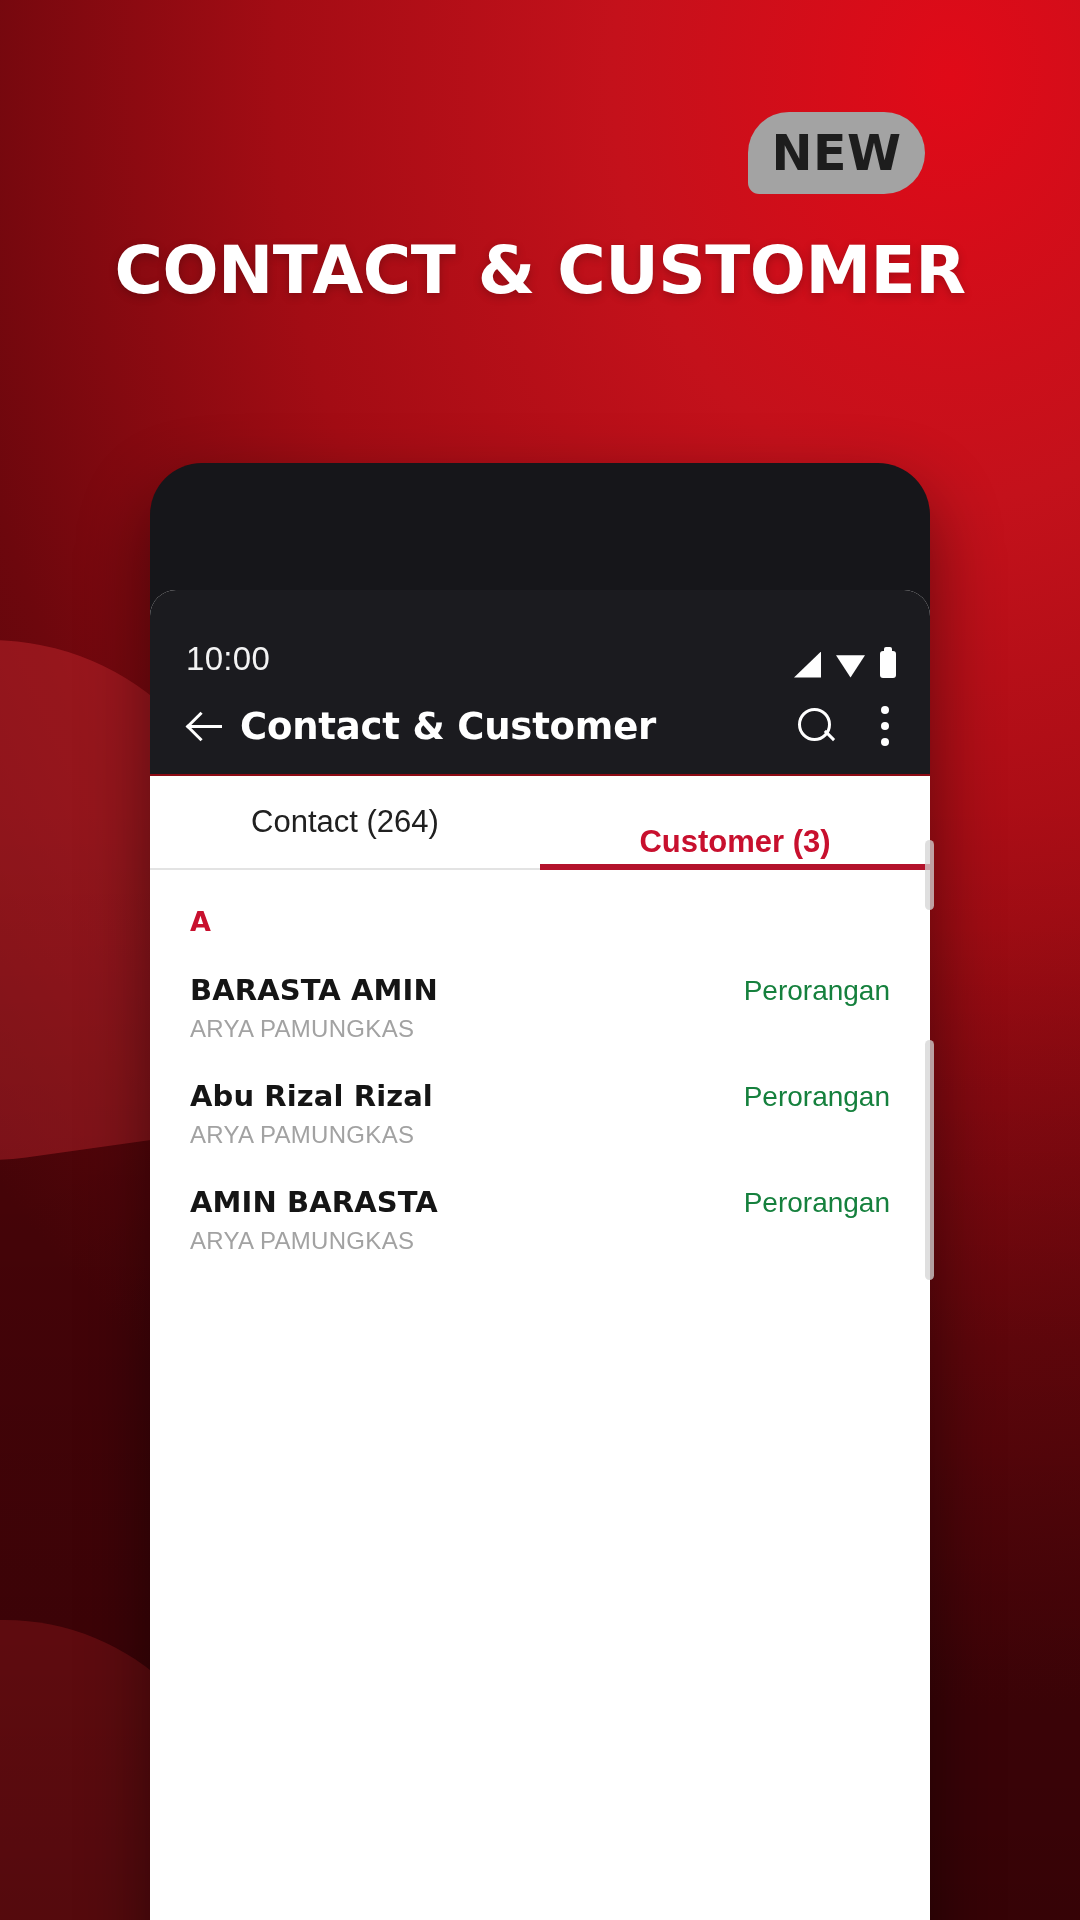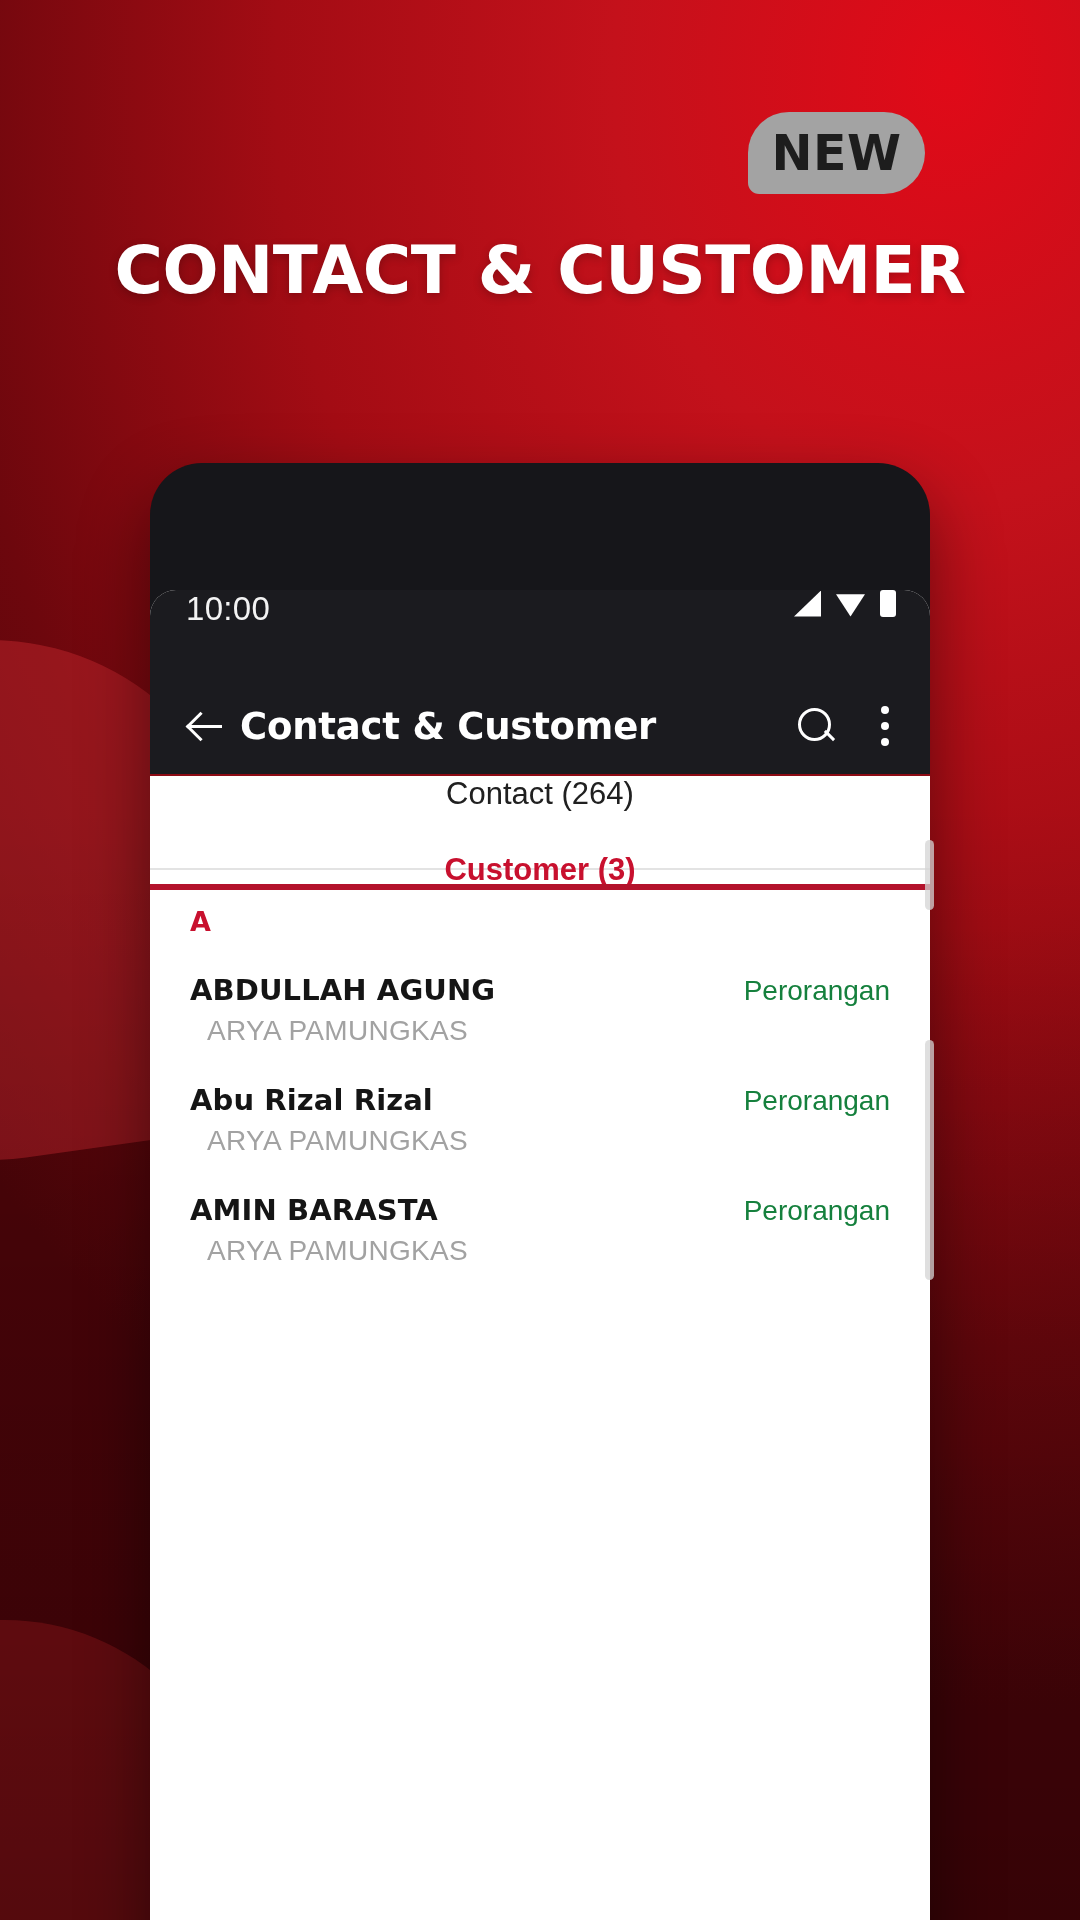--- a/index.html
+++ b/index.html
@@ -109,21 +109,21 @@
     width:780px; height:1473px;
     background:#ffffff;
     border-radius:26px 26px 0 0;
     overflow:hidden;
   }
 
   
   #status-bar {
     height:88px;
     background:#1b1b1f;
-    display:flex; align-items:flex-start;
+    display:flex; align-items:flex-end;
     padding:0 34px 0 36px;
     position:relative;
   }
   #status-time {
     color:#f3f3f3;
     font-size:33px;
     letter-spacing:.3px;
   }
   #status-icons {
     margin-left:auto;
@@ -207,21 +207,20 @@
   #overflow-icon span {
     width:8px; height:8px; border-radius:50%; background:#fff; display:block;
   }
 
   
   #tab-bar {
     display:flex;
     background:#ffffff;
     height:94px;
     border-bottom:2px solid #e3e3e3;
-    flex-direction:column;
   }
   .tab {
     flex:1 1 0;
     display:flex; align-items:center; justify-content:center;
     font-size:31px;
     color:#202020;
     position:relative;
   }
   .tab.active {
     color:#c8102e;
@@ -254,24 +253,23 @@
   .li-left { flex:1 1 auto; min-width:0; }
   .li-name {
     font-size:29px;
     font-weight:bold;
     color:#151515;
     letter-spacing:.1px;
     font-family:"DejaVu Sans", sans-serif;
     margin-bottom:8px;
   }
   .li-sub {
-    font-size:28px;
+    font-size:24px;
     color:#a2a2a2;
     letter-spacing:.3px;
-    margin-left:17px;
   }
   .li-type {
     font-size:28px;
     color:#15803d;
     padding-top:2px;
     white-space:nowrap;
     flex:0 0 auto;
   }
 </style>
 </head>
@@ -321,21 +319,21 @@
     <div id="tab-bar">
       <div class="tab">Contact (264)</div>
       <div class="tab active">Customer (3)</div>
     </div>
 
     <div id="list">
       <div id="section-header">A</div>
 
       <div class="list-item">
         <div class="li-left">
-          <div class="li-name">ABDULLAH AGUNG</div>
+          <div class="li-name">BARASTA AMIN</div>
           <div class="li-sub">ARYA PAMUNGKAS</div>
         </div>
         <div class="li-type">Perorangan</div>
       </div>
 
       <div class="list-item">
         <div class="li-left">
           <div class="li-name">Abu Rizal Rizal</div>
           <div class="li-sub">ARYA PAMUNGKAS</div>
         </div>

